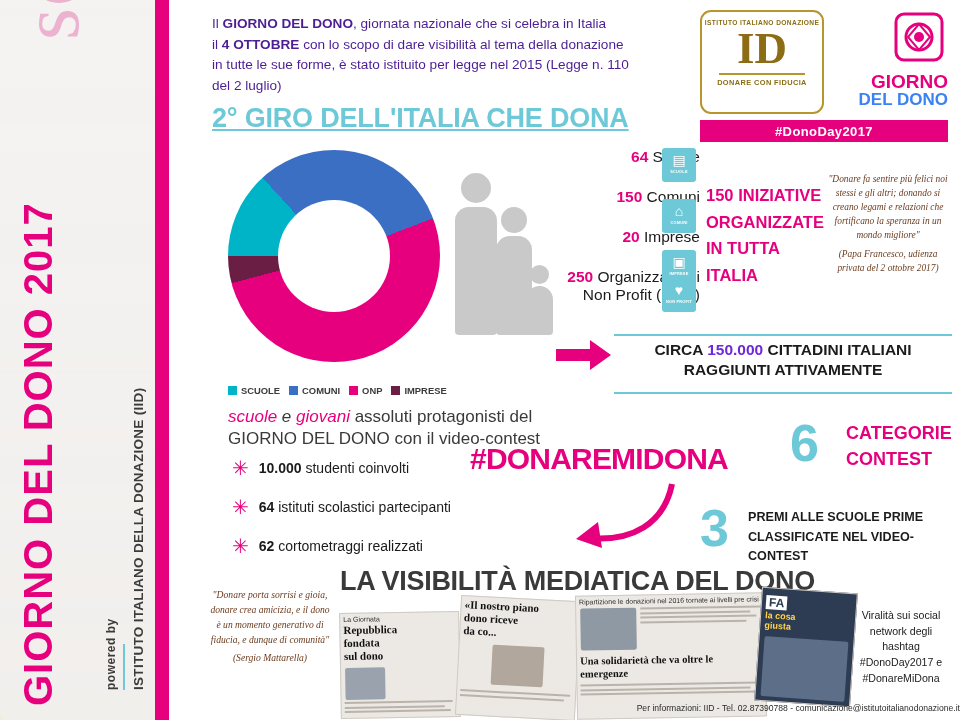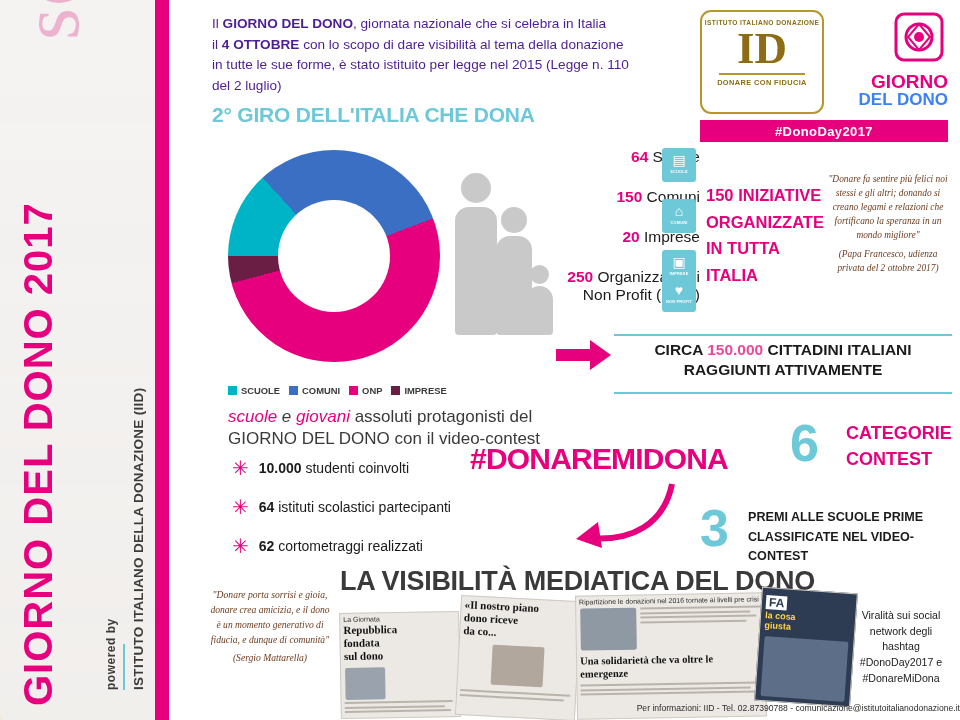--- a/index.html
+++ b/index.html
@@ -79,21 +79,21 @@
   #logo-gdd .t2 { font-size: 17px; font-weight: bold; color: #3b82f6; line-height: 1.05; }
   #hashtag-bar {
     position: absolute; left: 0; top: 110px; width: 248px; height: 22px;
     background: #e6007e; color: #fff; font-size: 13px; font-weight: bold;
     display: flex; align-items: center; justify-content: center; letter-spacing: .4px;
   }
 
   
   #giro-title {
     position: absolute; left: 212px; top: 103px;
-    font-size: 21px; font-weight: bold; color: #6dc8d8; letter-spacing: -.2px;
+    font-size: 27px; font-weight: bold; color: #6dc8d8; letter-spacing: -.2px; text-decoration: underline;
   }
 
   
   #donut-wrap { position: absolute; left: 228px; top: 150px; width: 230px; height: 230px; }
   #donut { width: 212px; height: 212px; border-radius: 50%; position: relative; }
   #donut-hole {
     position: absolute; left: 50%; top: 50%; width: 112px; height: 112px;
     margin: -56px 0 0 -56px; background: #fff; border-radius: 50%;
   }
   #legend {
@@ -136,21 +136,21 @@
     font-family: "Liberation Serif", serif; font-style: italic;
     font-size: 9.4px; line-height: 1.5; color: #6b3b1e; text-align: center;
   }
 
   
   #arrow-1 { position: absolute; left: 556px; top: 338px; width: 56px; height: 34px; }
   #cittadini {
     position: absolute; left: 618px; top: 340px; width: 330px;
     font-size: 15.5px; font-weight: bold; color: #1b1b1b; line-height: 1.32; text-align: center;
   }
-  #cittadini .pink { color: #ec4899; }
+  #cittadini .pink { color: #6d28d9; }
   #cit-rule-top { position: absolute; left: 614px; top: 334px; width: 338px; height: 2px; background: #6dc8d8; }
   #cit-rule-bot { position: absolute; left: 614px; top: 392px; width: 338px; height: 2px; background: #6dc8d8; }
 
   
   #scuole-head {
     position: absolute; left: 228px; top: 406px; width: 340px;
     font-size: 17px; color: #3a3a3a; line-height: 1.32;
   }
   #scuole-head .pink-i { color: #e6007e; font-style: italic; }
   #scuole-head .blk-i { font-style: italic; }

